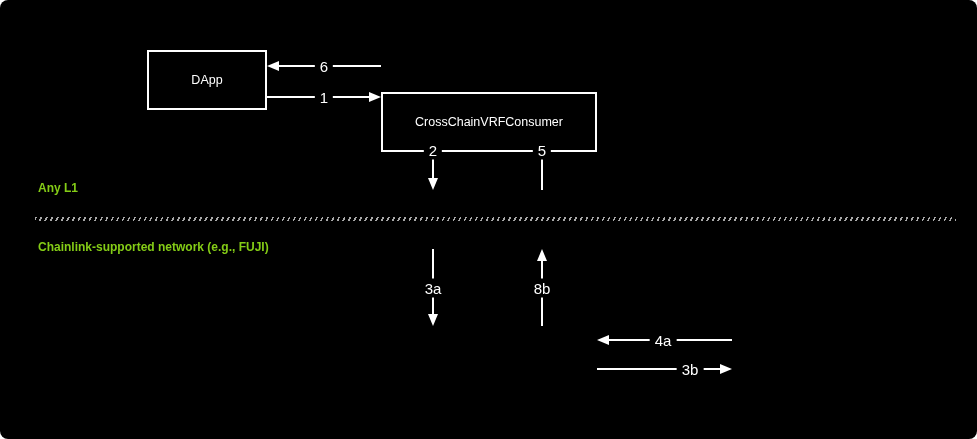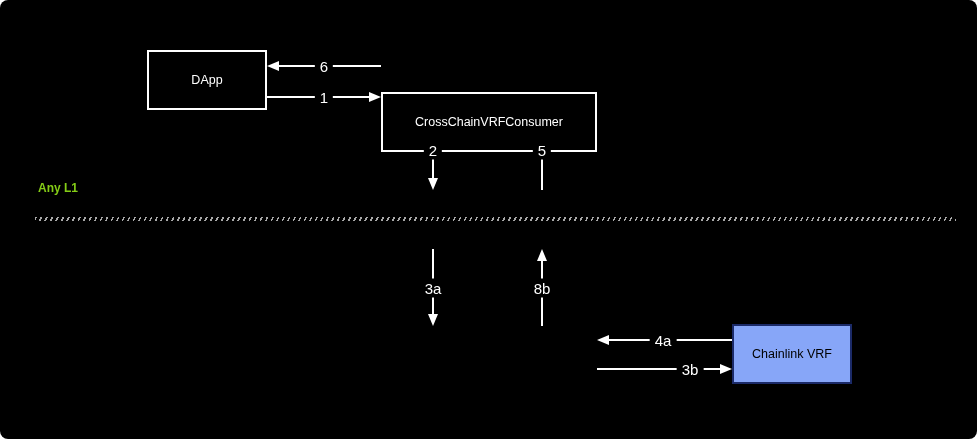--- a/index.html
+++ b/index.html
@@ -124,29 +124,27 @@
   .lbl-3b { left: 690px; top: 369px; }
 </style>
 </head>
 <body>
 
 <div class="canvas">
 
   <div class="divider"></div>
 
   <div class="region-label region-top">Any L1</div>
+  <div class="region-label region-bottom">Chainlink-supported network (e.g., FUJI)</div>
 
   <div class="node node-dapp">
     <span>DApp</span>
   </div>
   <div class="node node-consumer">
     <span>CrossChainVRFConsumer</span>
-  </div>
-  <div class="node node-chainlink">
-    <span>Chainlink VRF</span>
   </div>
 
   <div class="edge-line line-h edge6-line"></div>
   <div class="arrowhead ah-left ah-6"></div>
   <div class="edge-label lbl-6">6</div>
 
   <div class="edge-line line-h edge1-line"></div>
   <div class="arrowhead ah-right ah-1"></div>
   <div class="edge-label lbl-1">1</div>
 

